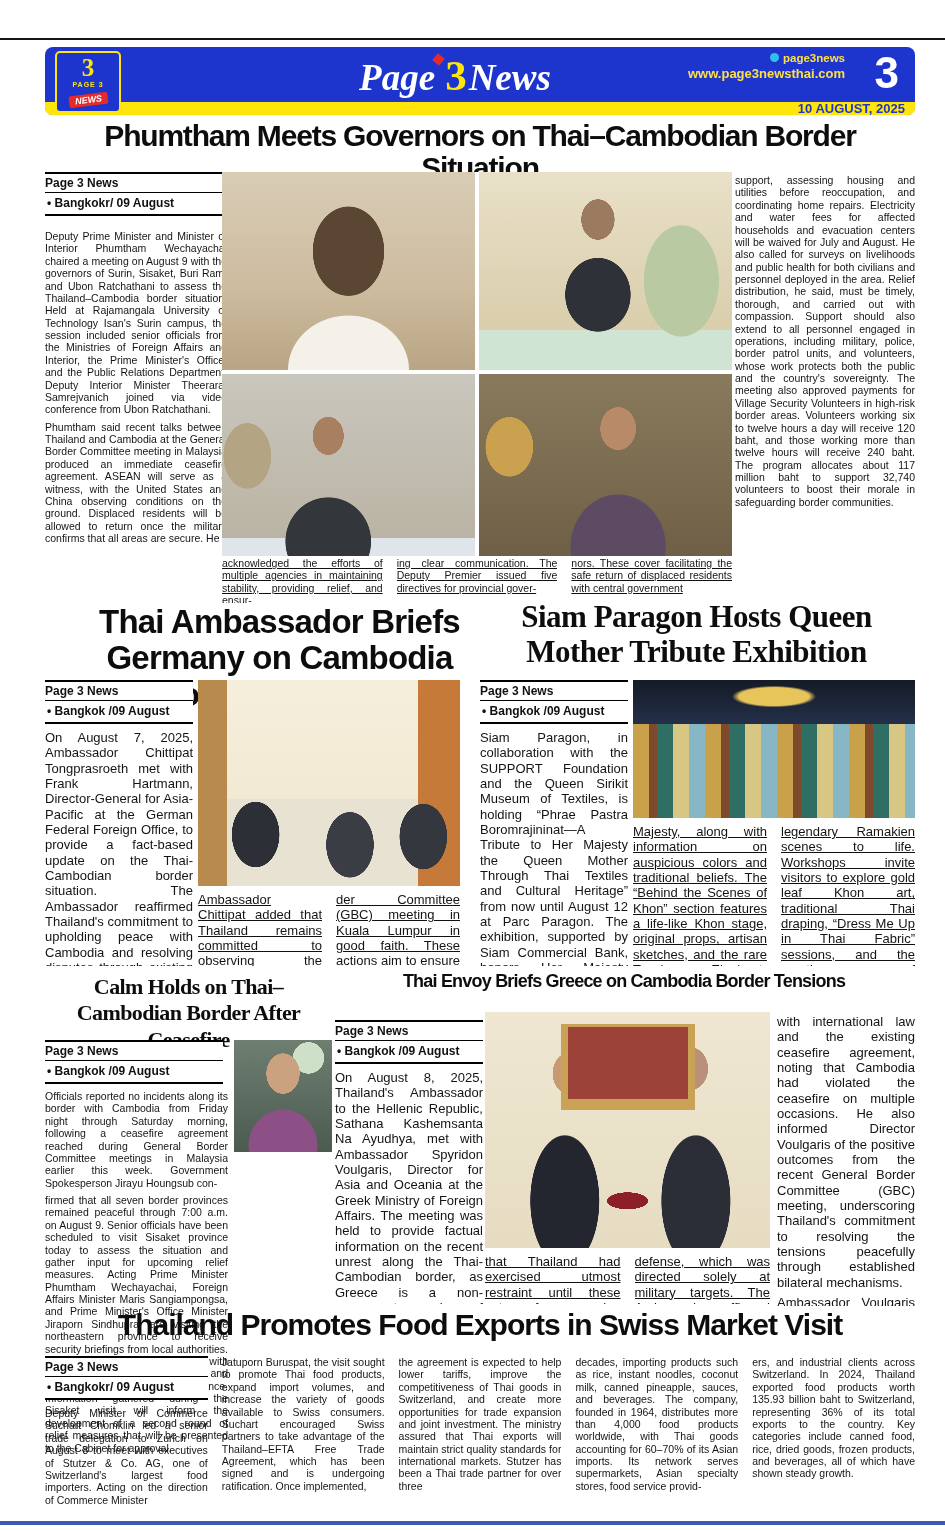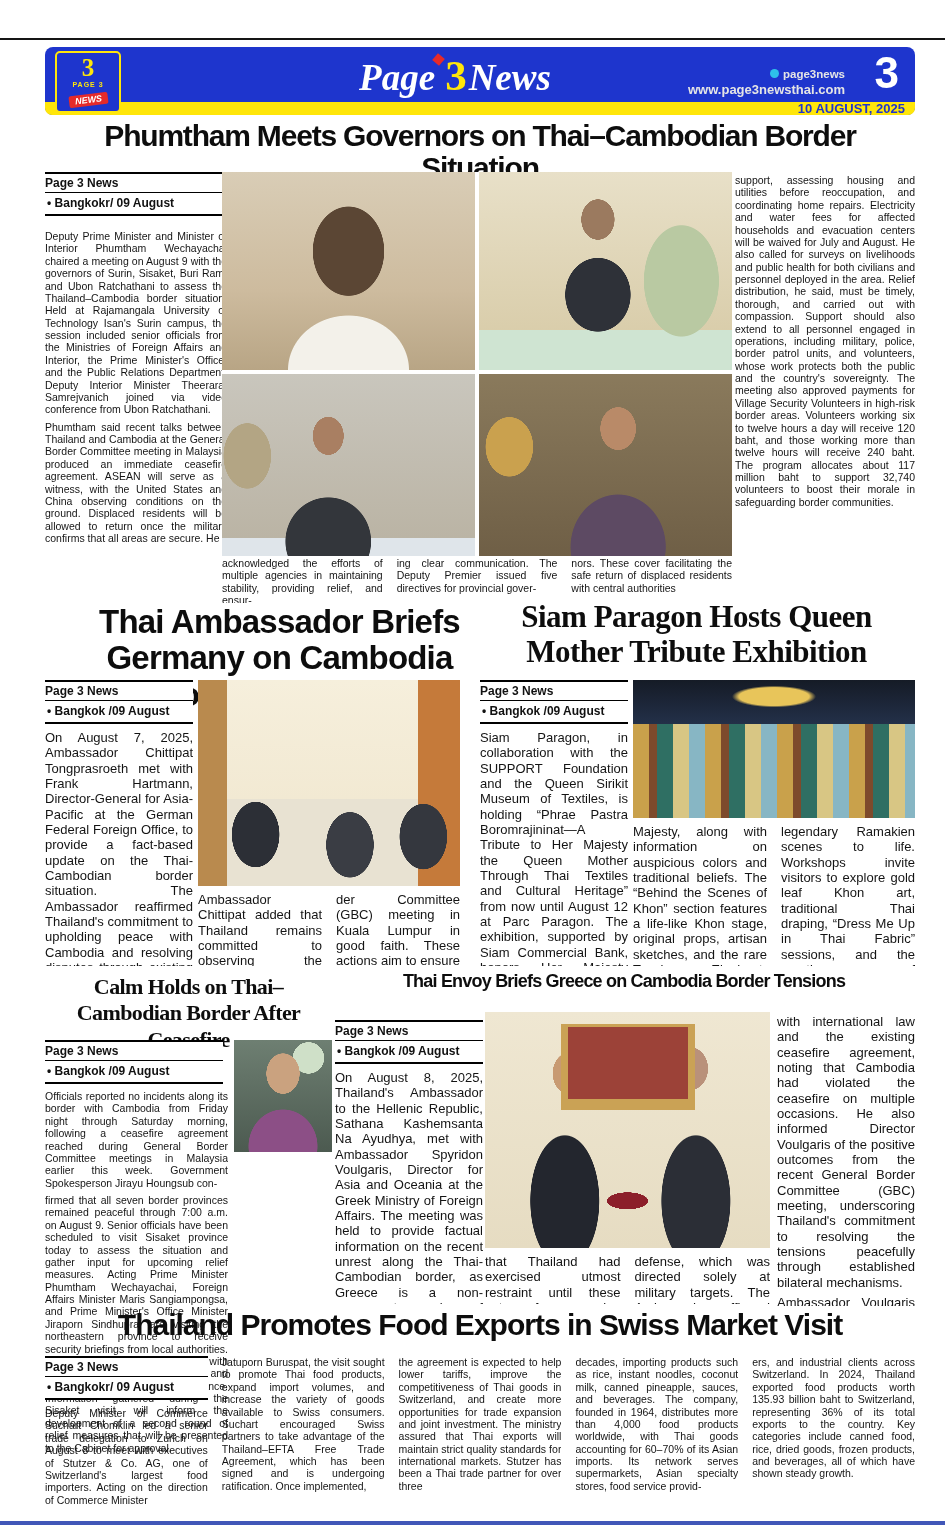--- a/index.html
+++ b/index.html
@@ -22,21 +22,21 @@
              font-size:9px;line-height:12px;padding:0 6px;transform:rotate(-7deg);border-radius:2px;margin-top:2px;}
   .region{position:absolute;left:78px;bottom:0;height:28px;width:254px;background:#ffe60a;color:#1e35cd;
           font-size:21px;font-weight:700;font-style:italic;line-height:28px;text-align:center;
           letter-spacing:.5px;clip-path:polygon(0 0,94% 0,100% 100%,0 100%);z-index:2;}
   .mast{position:absolute;left:150px;right:200px;top:4px;text-align:center;color:#fff;
         font-family:"Liberation Serif",serif;font-style:italic;font-weight:700;z-index:1;}
   .mast .m1{font-size:37px;}
   .mast .m2{color:#ffe60a;font-size:43px;font-style:normal;padding:0 2px;}
   .m-accent{display:inline-block;width:9px;height:9px;background:#e62a2a;transform:rotate(40deg);
             vertical-align:top;margin:4px 0 0 -1px;}
-  .hdr-right{position:absolute;right:70px;top:20px;text-align:right;color:#e5e5e5;font-weight:700;z-index:2;}
+  .hdr-right{position:absolute;right:70px;top:4px;text-align:right;color:#fde047;font-weight:700;z-index:2;}
   .hdr-right .social{font-size:11.5px;line-height:15px;}
   .dot{display:inline-block;width:9px;height:9px;border-radius:50%;background:#2ec0ea;margin-right:4px;}
   .hdr-right .website{font-size:13px;line-height:16px;}
   .bignum{position:absolute;right:16px;top:-2px;font-size:44px;font-weight:700;color:#fff;line-height:56px;z-index:2;}
   .issdate{position:absolute;right:10px;bottom:-1px;font-size:13px;font-weight:700;color:#1e35cd;line-height:15px;z-index:3;text-align:center;}
 
   
   h1,h2{margin:0;}
   .hl{font-weight:700;text-align:center;color:#0d0d0d;}
   .hl-sans{font-family:"Liberation Sans",sans-serif;}
@@ -52,21 +52,21 @@
   .byline{border-top:2px solid #000;border-bottom:2px solid #000;background:#fff;}
   .byline .src{font-size:12px;font-weight:700;text-align:left;padding:2px 0;border-bottom:1.5px solid #000;}
   .byline .loc{font-size:12px;font-weight:700;padding:3px 2px 4px;}
 
   
   .body{font-size:10.5px;line-height:1.18;text-align:justify;color:#141414;overflow:hidden;}
   .body.sm{font-size:13px;}
   .body p{margin:0 0 5px;}
 
   
-  .caps{display:flex;gap:14px;}
+  .caps{display:flex;gap:14px;text-decoration:underline;}
   .caps .cap{flex:1;}
   .swisscols{display:flex;gap:14px;}
   .scol{flex:1;min-width:0;}
   .scol .byline{margin-bottom:7px;}
 
   
   .pos-lead-byline{left:45px;top:172px;width:182px;}
   .pos-lead-left{left:45px;top:230px;width:182px;height:370px;}
   .pos-lead-photos{left:222px;top:172px;width:510px;height:380px;}
   .pos-lead-caps{left:222px;top:557px;width:510px;height:46px;}
@@ -184,21 +184,21 @@
   <div class="abs photogrid pos-lead-photos">
     <div class="ph ph-a1"></div>
     <div class="ph ph-a2"></div>
     <div class="ph ph-a3"></div>
     <div class="ph ph-a4"></div>
   </div>
 
   <div class="abs caps pos-lead-caps">
     <div class="cap body">acknowledged the efforts of multiple agencies in maintaining stability, providing relief, and ensur-</div>
     <div class="cap body">ing clear communication. The Deputy Premier issued five directives for provincial gover-</div>
-    <div class="cap body">nors. These cover facilitating the safe return of displaced residents with central authorities</div>
+    <div class="cap body">nors. These cover facilitating the safe return of displaced residents with central government</div>
   </div>
 
   <div class="abs body pos-lead-right">
     <p>support, assessing housing and utilities before reoccupation, and coordinating home repairs. Electricity and water fees for affected households and evacuation centers will be waived for July and August. He also called for surveys on livelihoods and public health for both civilians and personnel deployed in the area. Relief distribution, he said, must be timely, thorough, and carried out with compassion. Support should also extend to all personnel engaged in operations, including military, police, border patrol units, and volunteers, whose work protects both the public and the country's sovereignty. The meeting also approved payments for Village Security Volunteers in high-risk border areas. Volunteers working six to twelve hours a day will receive 120 baht, and those working more than twelve hours will receive 240 baht. The program allocates about 117 million baht to support 32,740 volunteers to boost their morale in safeguarding border communities.</p>
   </div>
 
   <h2 class="abs hl hl-sans g-hl">Thai Ambassador Briefs Germany on Cambodia Border Situation</h2>
   <div class="abs byline pos-g-byline">
     <div class="src">Page 3 News</div>
     <div class="loc">• Bangkok  /09 August</div>

